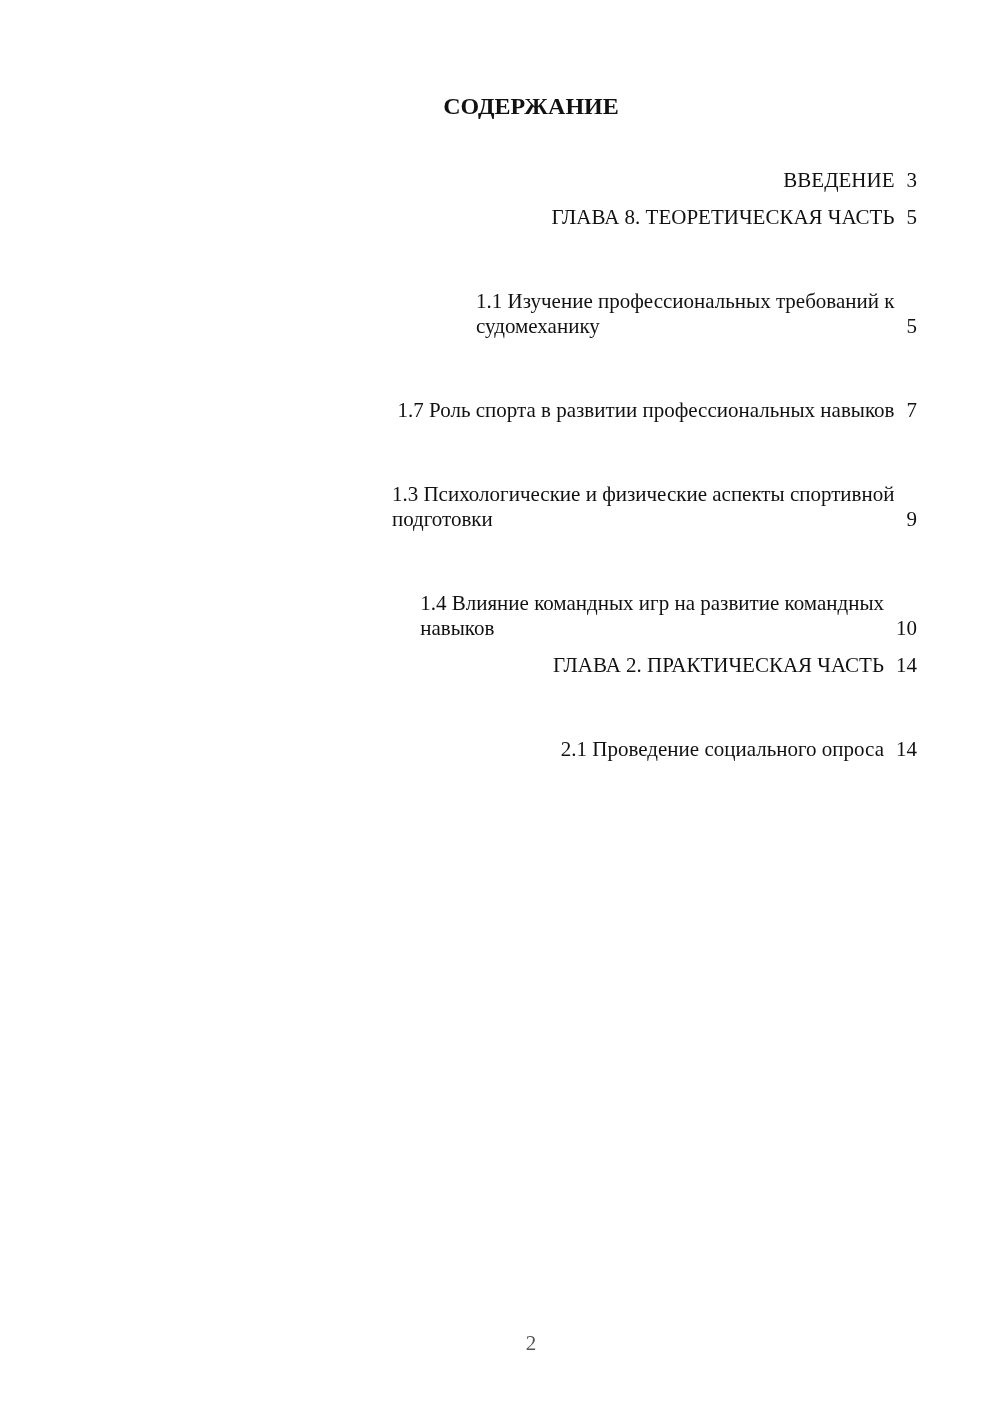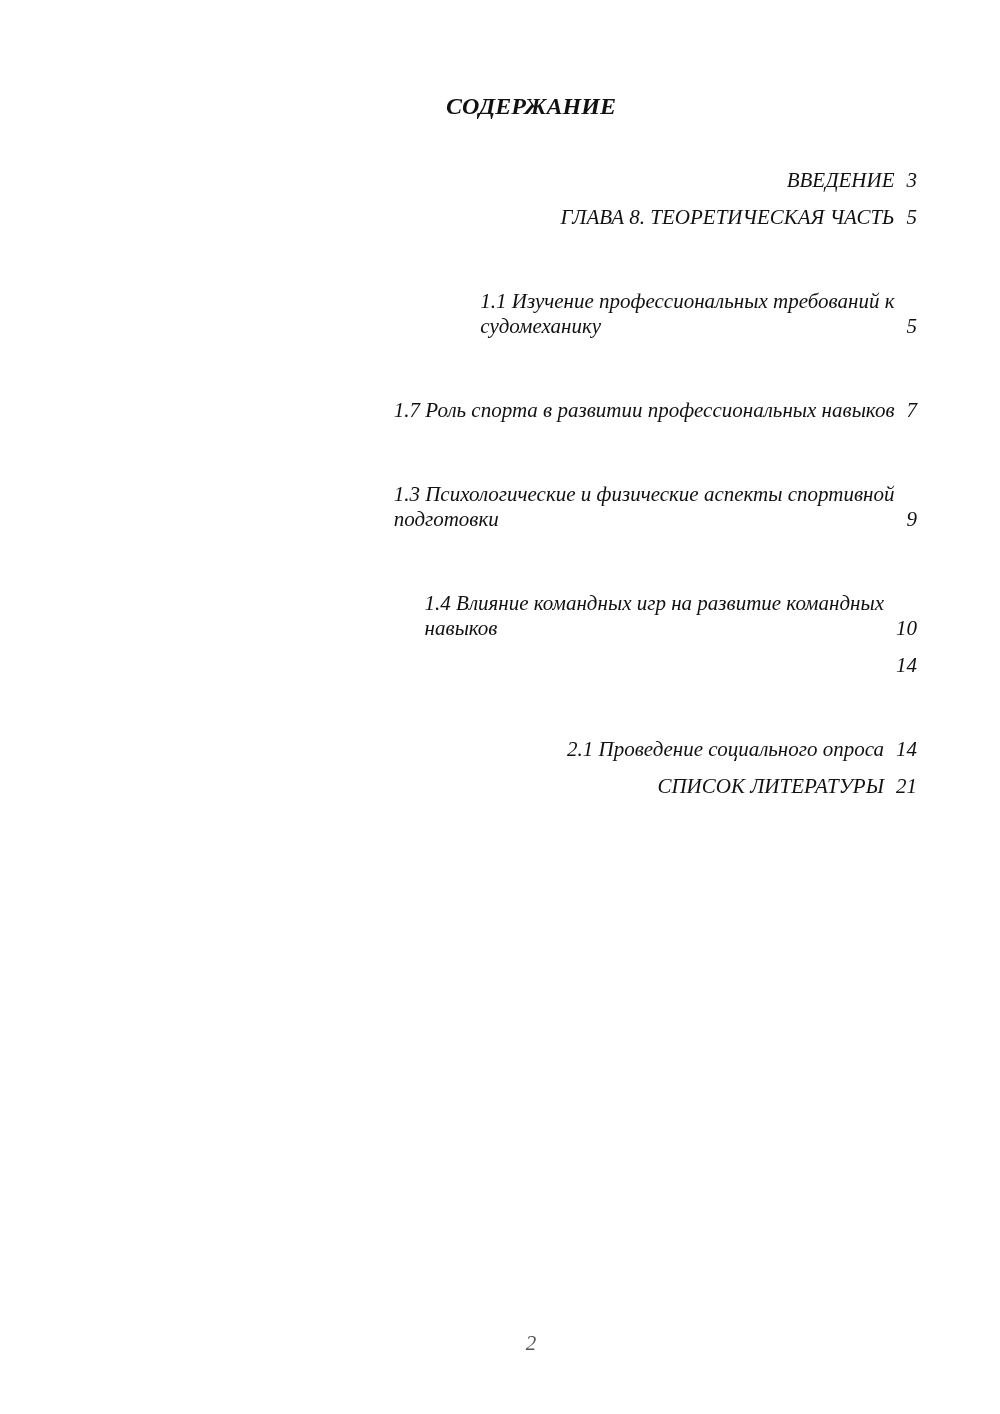--- a/index.html
+++ b/index.html
@@ -8,21 +8,20 @@
     background: #ffffff;
   }
   .page {
     position: relative;
     width: 1000px;
     height: 1414px;
     background: #ffffff;
     font-family: "Liberation Serif", "DejaVu Serif", serif;
     color: #111111;
     overflow: hidden;
-    font-style: italic;
   }
   .doc-title {
     position: absolute;
     top: 92px;
     left: 145px;
     width: 772px;
     margin: 0;
     text-align: center;
     font-size: 24px;
     font-weight: bold;
@@ -93,26 +92,23 @@
         <div class="toc-label">1.3 Психологические и физические аспекты спортивной
 подготовки</div>
         <div class="toc-page">9</div>
       </div>
       <div class="toc-row sub">
         <div class="toc-label">1.4 Влияние командных игр на развитие командных
 навыков</div>
         <div class="toc-page">10</div>
       </div>
       <div class="toc-row">
+        <div class="toc-label">ГЛАВА 2. ПРАКТИЧЕСКАЯ ЧАСТЬ</div>
         <div class="toc-page">14</div>
       </div>
       <div class="toc-row sub">
         <div class="toc-label">2.1 Проведение социального опроса</div>
         <div class="toc-page">14</div>
-      </div>
-      <div class="toc-row">
-        <div class="toc-label">СПИСОК ЛИТЕРАТУРЫ</div>
-        <div class="toc-page">21</div>
       </div>
     </div>
 
   <div class="footer-page-number">2</div>
 </div>
 
 </body></html>

